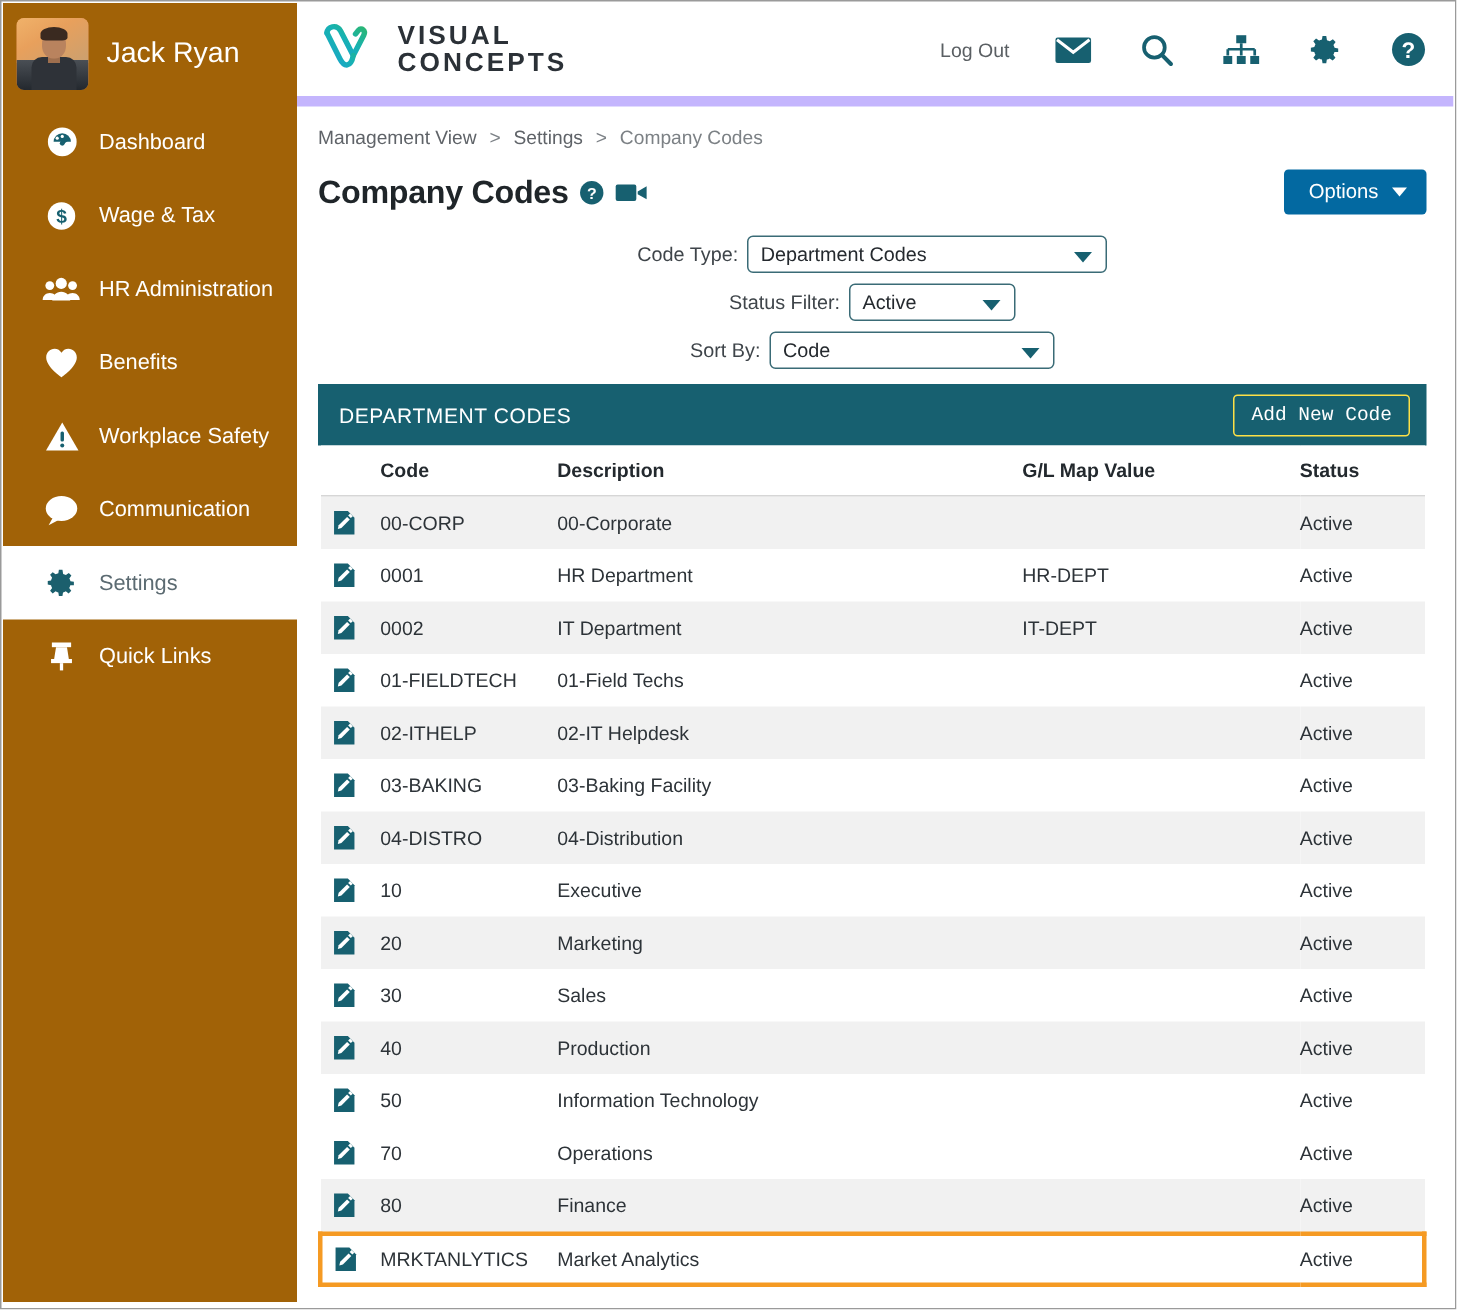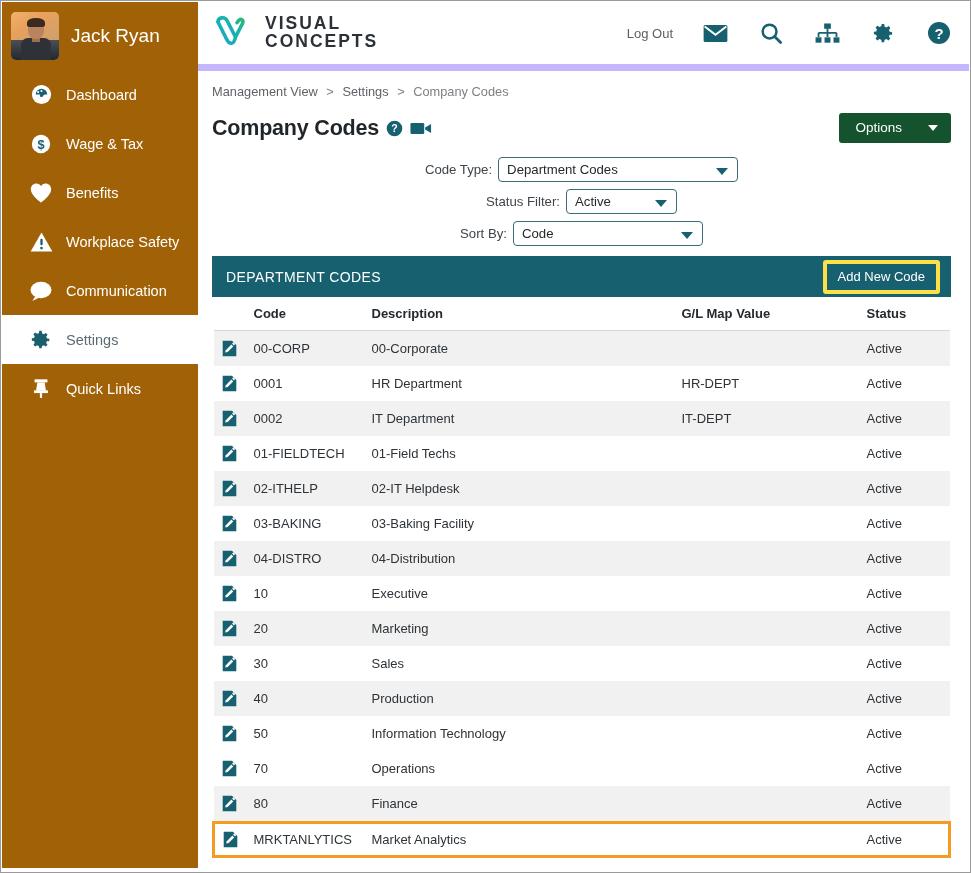--- a/index.html
+++ b/index.html
@@ -191,30 +191,30 @@
   }
   .page-title {
     font-size: 21.5px;
     font-weight: bold;
     color: #1f2529;
     letter-spacing: -0.2px;
   }
   .title-ico { margin-left: 7px; display:flex; align-items:center; cursor:pointer; }
   .options-btn {
     margin-left: auto;
-    background: #14532d;
+    background: #0369a1;
     color: #ffffff;
     font-size: 13.5px;
     border: none;
     border-radius: 3px;
     padding: 7px 13px 8px 16px;
     cursor: pointer;
     display: flex;
     align-items: center;
-    gap: 26px;
+    gap: 9px;
     font-family: inherit;
   }
   .caret-down {
     width: 0; height: 0;
     border-left: 5.5px solid transparent;
     border-right: 5.5px solid transparent;
     border-top: 6.5px solid #ffffff;
   }
 
   .filters {
@@ -273,27 +273,27 @@
     box-sizing: border-box;
   }
   .panel-title {
     color: #ffffff;
     font-size: 14px;
     letter-spacing: 0.4px;
   }
   .add-btn {
     margin-left: auto;
     background: transparent;
-    border: 4px solid #fde047;
+    border: 1px solid #fde047;
     color: #ffffff;
     border-radius: 3px;
     font-size: 13px;
     padding: 5px 11px 6px 11px;
     cursor: pointer;
-    font-family: Liberation Sans, sans-serif;
+    font-family: Liberation Mono, monospace;
   }
   table.codes {
     width: 100%;
     border-collapse: collapse;
     table-layout: fixed;
   }
   table.codes th {
     text-align: left;
     font-size: 13px;
     color: #23292e;
@@ -367,20 +367,33 @@
       <div class="nav-item">
         <span class="nav-ico">
           <svg width="22" height="22" viewBox="0 0 24 24">
               <circle cx="12" cy="12" r="10" fill="#fff"></circle>
               <text x="12" y="17" font-size="14" font-weight="bold" fill="#176070" text-anchor="middle" font-family="Liberation Sans, sans-serif">$</text>
             </svg>
         </span>
         <span>Wage &amp; Tax</span>
       </div>
 
+      <div class="nav-item">
+        <span class="nav-ico">
+          <svg width="26" height="20" viewBox="0 0 30 20">
+            <circle cx="6" cy="7" r="3.4" fill="#fff"></circle>
+              <path d="M0.5 18c0-3.3 2.5-5.4 5.5-5.4S11.5 14.7 11.5 18z" fill="#fff"></path>
+            <circle cx="23.5" cy="7" r="3.4" fill="#fff"></circle>
+              <path d="M18 18c0-3.3 2.5-5.4 5.5-5.4S29 14.7 29 18z" fill="#fff"></path>
+            <circle cx="14.8" cy="5.3" r="4.3" fill="#fff"></circle>
+              <path d="M7.9 18.5c0-4 3.1-6.8 6.9-6.8s6.9 2.8 6.9 6.8z" fill="#fff"></path>
+          </svg>
+        </span>
+        <span>HR Administration</span>
+      </div>
 
       <div class="nav-item">
         <span class="nav-ico">
           <svg width="24" height="22" viewBox="0 0 24 22">
               <path d="M12 20.5S1.8 13.6 1.8 7.3C1.8 3.9 4.3 1.5 7.4 1.5c2 0 3.7 1.1 4.6 2.7.9-1.6 2.6-2.7 4.6-2.7 3.1 0 5.6 2.4 5.6 5.8 0 6.3-10.2 13.2-10.2 13.2z" fill="#fff"></path>
             </svg>
         </span>
         <span>Benefits</span>
       </div>
 

